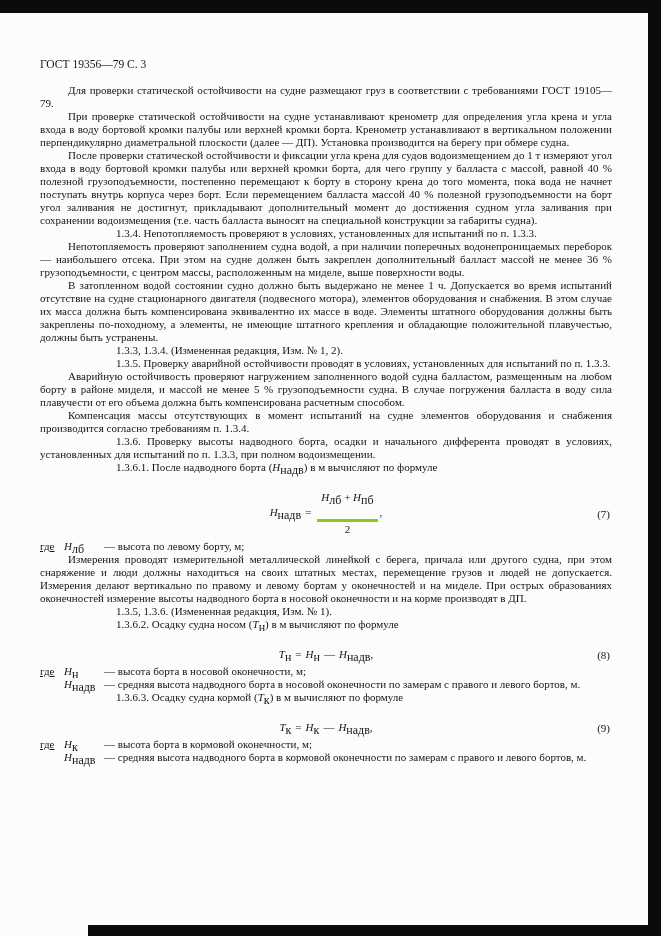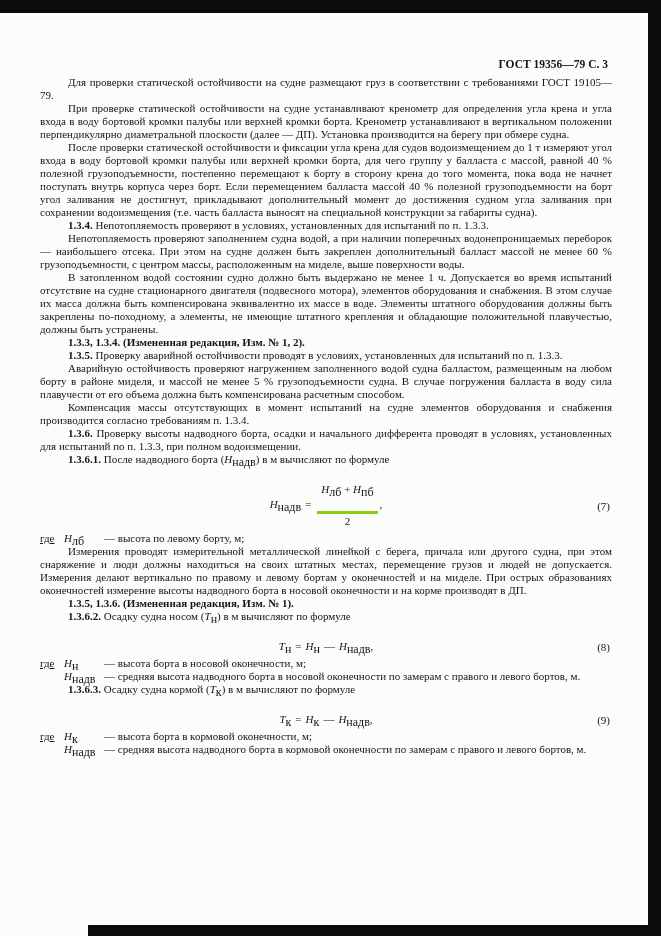--- a/index.html
+++ b/index.html
@@ -10,28 +10,28 @@
     font-family: "Liberation Serif", serif;
     color: #151515;
   }
   .page { position: relative; width: 661px; height: 936px; background: #fcfcfa; overflow: hidden; }
   .bar { position: absolute; background: #0b0b0b; }
   .bar-top { top: 0; left: 0; width: 100%; height: 13px; }
   .bar-right { top: 0; right: 0; width: 13px; height: 100%; }
   .bar-bottom { bottom: 0; left: 88px; right: 0; height: 11px; }
   .content { position: absolute; left: 40px; top: 58px; width: 572px; }
   .header {
-    text-align: right; font-weight: bold; font-size: 11.5px;
-    padding-right: 4px; margin-bottom: 6px;
+    text-align: left; font-weight: normal; font-size: 11.5px;
+    padding-right: 4px; margin-bottom: 14px;
   }
   .para {
     margin: 0; font-size: 11px; line-height: 13px;
     text-align: justify; text-indent: 28px;
   }
-  .b { font-weight: bold; }
+  .b { font-weight: normal; margin-left: 48px; }
   .var { font-style: italic; }
   sub { font-size: 12px; line-height: 0; }
   .formula-row {
     position: relative; text-align: center;
     font-size: 11px; line-height: 13px; margin: 17px 0 4px 0;
   }
   .formula-number { position: absolute; right: 2px; top: 50%; transform: translateY(-50%); }
   .eq { margin: 0 4px; }
   .frac { display: inline-block; vertical-align: middle; text-align: center; margin: 0 2px; }
   .frac .num { display: block; border-bottom: 3px solid #84cc16; padding: 0 4px 15px 4px; }
@@ -51,21 +51,21 @@
 
   <div class="content">
     <div class="header">ГОСТ 19356—79 С. 3</div>
 
     <p class="para">Для проверки статической остойчивости на судне размещают груз в соответствии с требованиями ГОСТ 19105—79.</p>
     <p class="para">При проверке статической остойчивости на судне устанавливают кренометр для определения угла крена и угла входа в воду бортовой кромки палубы или верхней кромки борта. Кренометр устанавливают в вертикальном положении перпендикулярно диаметральной плоскости (далее — ДП). Установка производится на берегу при обмере судна.</p>
     <p class="para">После проверки статической остойчивости и фиксации угла крена для судов водоизмещением до 1 т измеряют угол входа в воду бортовой кромки палубы или верхней кромки борта, для чего группу у балласта с массой, равной 40 % полезной грузоподъемности, постепенно перемещают к борту в сторону крена до того момента, пока вода не начнет поступать внутрь корпуса через борт. Если перемещением балласта массой 40 % полезной грузоподъемности на борт угол заливания не достигнут, прикладывают дополнительный момент до достижения судном угла заливания при сохранении водоизмещения (т.е. часть балласта выносят на специальной конструкции за габариты судна).</p>
 
     <p class="para"><span class="b">1.3.4.</span><span> Непотопляемость проверяют в условиях, установленных для испытаний по п. 1.3.3.</span></p>
 
-    <p class="para">Непотопляемость проверяют заполнением судна водой, а при наличии поперечных водонепроницаемых переборок — наибольшего отсека. При этом на судне должен быть закреплен дополнительный балласт массой не менее 60 % грузоподъемности, с центром массы, расположенным на миделе, выше поверхности воды.</p>
+    <p class="para">Непотопляемость проверяют заполнением судна водой, а при наличии поперечных водонепроницаемых переборок — наибольшего отсека. При этом на судне должен быть закреплен дополнительный балласт массой не менее 36 % грузоподъемности, с центром массы, расположенным на миделе, выше поверхности воды.</p>
     <p class="para">В затопленном водой состоянии судно должно быть выдержано не менее 1 ч. Допускается во время испытаний отсутствие на судне стационарного двигателя (подвесного мотора), элементов оборудования и снабжения. В этом случае их масса должна быть компенсирована эквивалентно их массе в воде. Элементы штатного оборудования должны быть закреплены по-походному, а элементы, не имеющие штатного крепления и обладающие положительной плавучестью, должны быть устранены.</p>
 
     <p class="para b">1.3.3, 1.3.4. (Измененная редакция, Изм. № 1, 2).</p>
 
     <p class="para"><span class="b">1.3.5.</span><span> Проверку аварийной остойчивости проводят в условиях, установленных для испытаний по п. 1.3.3.</span></p>
 
     <p class="para">Аварийную остойчивость проверяют нагружением заполненного водой судна балластом, размещенным на любом борту в районе миделя, и массой не менее 5 % грузоподъемности судна. В случае погружения балласта в воду сила плавучести от его объема должна быть компенсирована расчетным способом.</p>
     <p class="para">Компенсация массы отсутствующих в момент испытаний на судне элементов оборудования и снабжения производится согласно требованиям п. 1.3.4.</p>
 
     <p class="para"><span class="b">1.3.6.</span><span> Проверку высоты надводного борта, осадки и начального дифферента проводят в условиях, установленных для испытаний по п. 1.3.3, при полном водоизмещении.</span></p>

